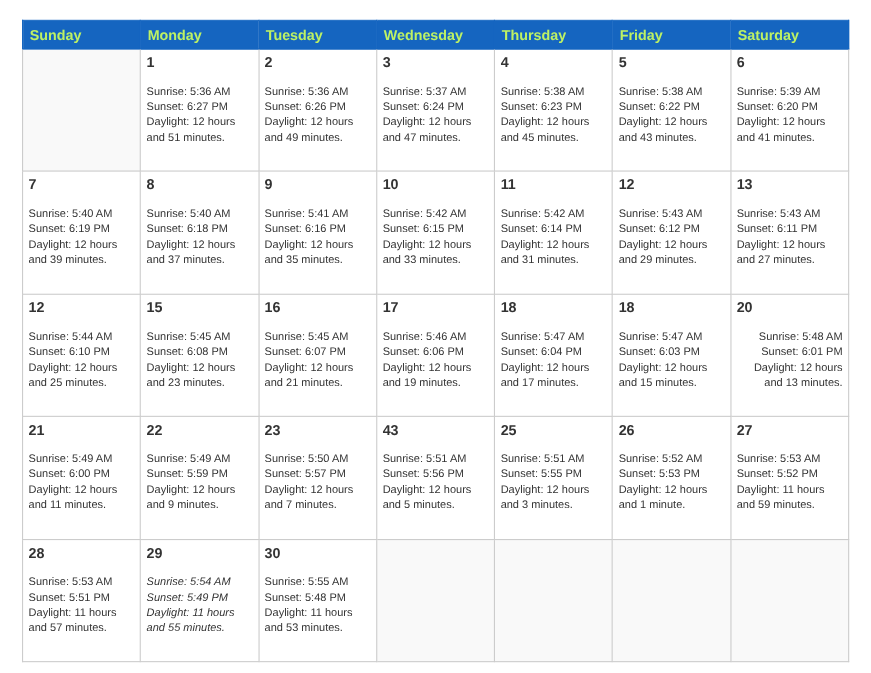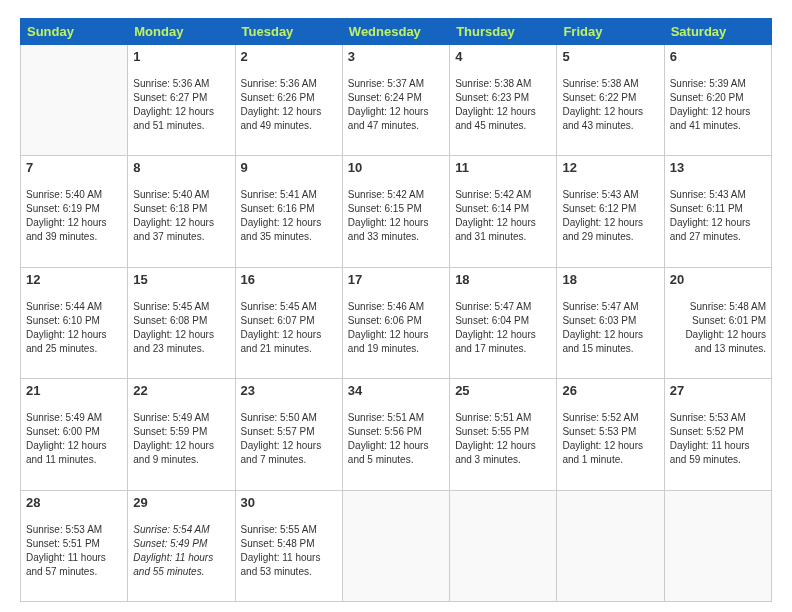--- a/index.html
+++ b/index.html
@@ -266,21 +266,21 @@
 and 9 minutes.</div>
           </td>
           <td>
             <span class="day-number">23</span>
             <div class="day-info" style="white-space: pre-line;">Sunrise: 5:50 AM
 Sunset: 5:57 PM
 Daylight: 12 hours
 and 7 minutes.</div>
           </td>
           <td>
-            <span class="day-number">34</span>
+            <span class="day-number">43</span>
             <div class="day-info" style="white-space: pre-line;">Sunrise: 5:51 AM
 Sunset: 5:56 PM
 Daylight: 12 hours
 and 5 minutes.</div>
           </td>
           <td>
             <span class="day-number">25</span>
             <div class="day-info" style="white-space: pre-line;">Sunrise: 5:51 AM
 Sunset: 5:55 PM
 Daylight: 12 hours

